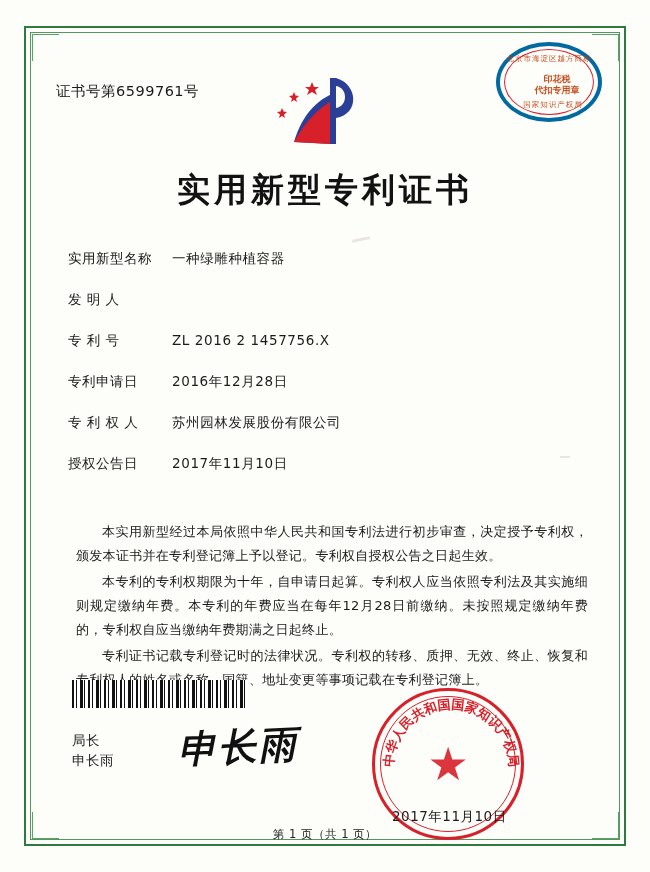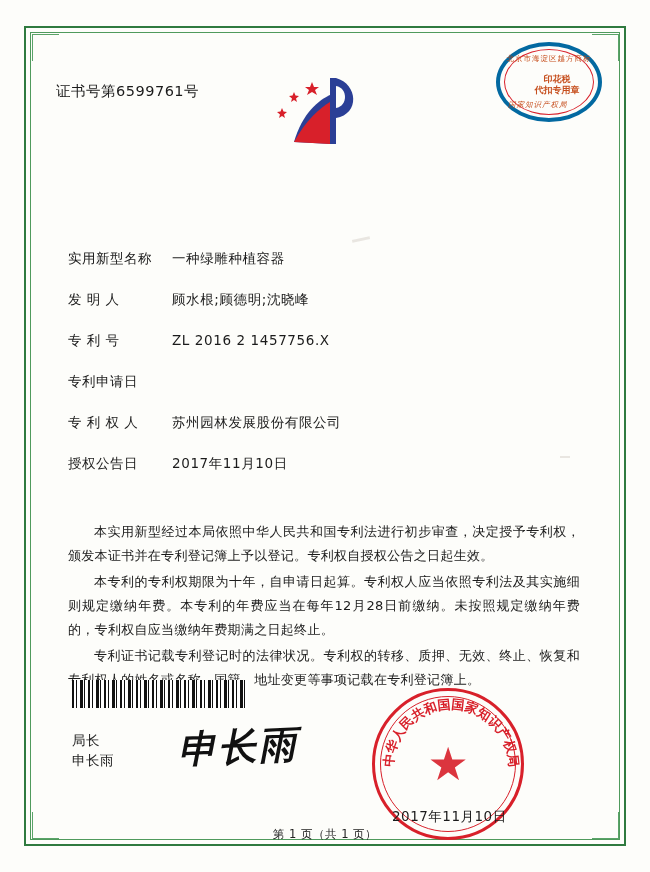--- a/index.html
+++ b/index.html
@@ -86,25 +86,24 @@
     top: 28px; left: 16px; right: 0;
     text-align: center;
     font-size: 9px;
     line-height: 11px;
     font-weight: bold;
     opacity: .92;
   }
   .seal-top .arc-bottom {
     position: absolute;
     bottom: 8px; left: 8px; right: 0;
-    text-align: left;
+    text-align: center;
     font-size: 7.5px;
     letter-spacing: 1px;
     opacity: .92;
-    font-style: italic;
   }
 
   
   .main-title {
     position: absolute;
     left: 0; top: 168px;
     width: 650px;
     text-align: center;
     font-family: "DejaVu Serif", serif;
     font-size: 33px;
@@ -137,21 +136,21 @@
     box-sizing: border-box;
   }
   .field-value {
     flex: 1;
     letter-spacing: 0.6px;
   }
 
   
   .body-text {
     position: absolute;
-    left: 68px; top: 520px;
+    left: 76px; top: 520px;
     width: 512px;
     font-size: 13px;
     line-height: 24px;
     color: #1b1b1b;
     text-align: justify;
   }
   .body-text p {
     margin: 0 0 2px 0;
     text-indent: 26px;
     letter-spacing: 0.3px;
@@ -276,36 +275,37 @@
   <div class="seal-top">
     <div class="ring"></div>
     <div class="arc-top">北京市海淀区越方商标</div>
     <div class="mid">
       <div>印花税</div>
       <div>代扣专用章</div>
     </div>
     <div class="arc-bottom">国家知识产权局</div>
   </div>
 
+  <div class="main-title">实用新型专利证书</div>
 
   <div class="fields">
     <div class="field-row">
       <div class="field-label">实用新型名称</div>
       <div class="field-value">一种绿雕种植容器</div>
     </div>
     <div class="field-row">
       <div class="field-label spread">发 明 人</div>
-      <div class="field-value">顾水根;顾德明;沈晓峰</div>
     </div>
     <div class="field-row">
       <div class="field-label spread">专 利 号</div>
       <div class="field-value">ZL 2016 2 1457756.X</div>
     </div>
     <div class="field-row">
       <div class="field-label">专利申请日</div>
+      <div class="field-value">2016年12月28日</div>
     </div>
     <div class="field-row">
       <div class="field-label spread">专 利 权 人</div>
       <div class="field-value">苏州园林发展股份有限公司</div>
     </div>
     <div class="field-row">
       <div class="field-label">授权公告日</div>
       <div class="field-value">2017年11月10日</div>
     </div>
   </div>

